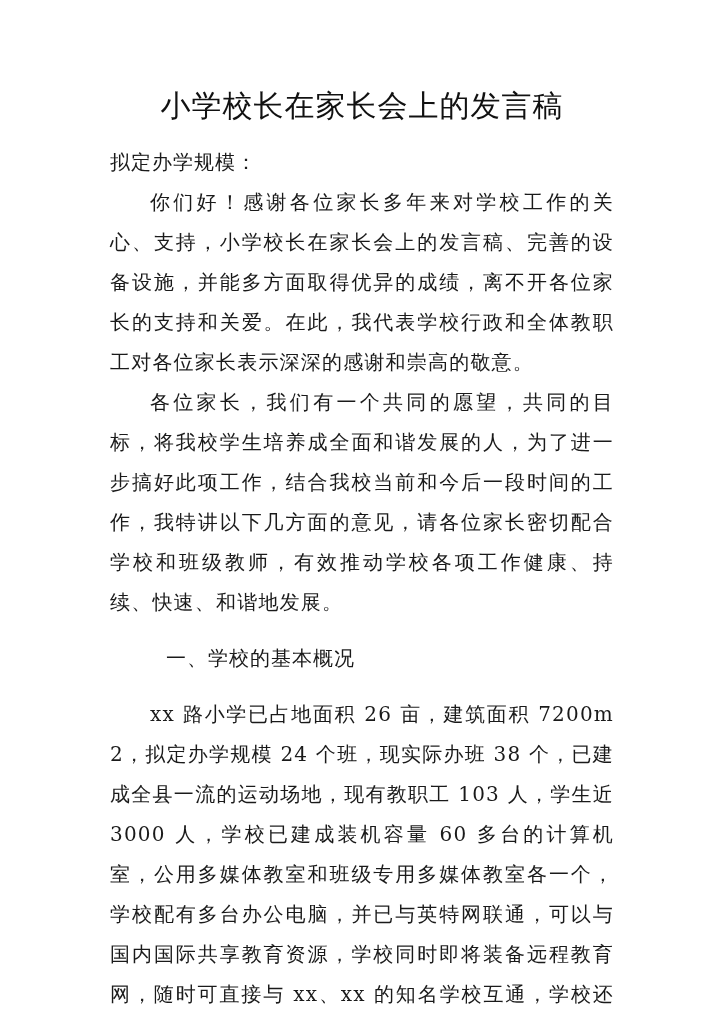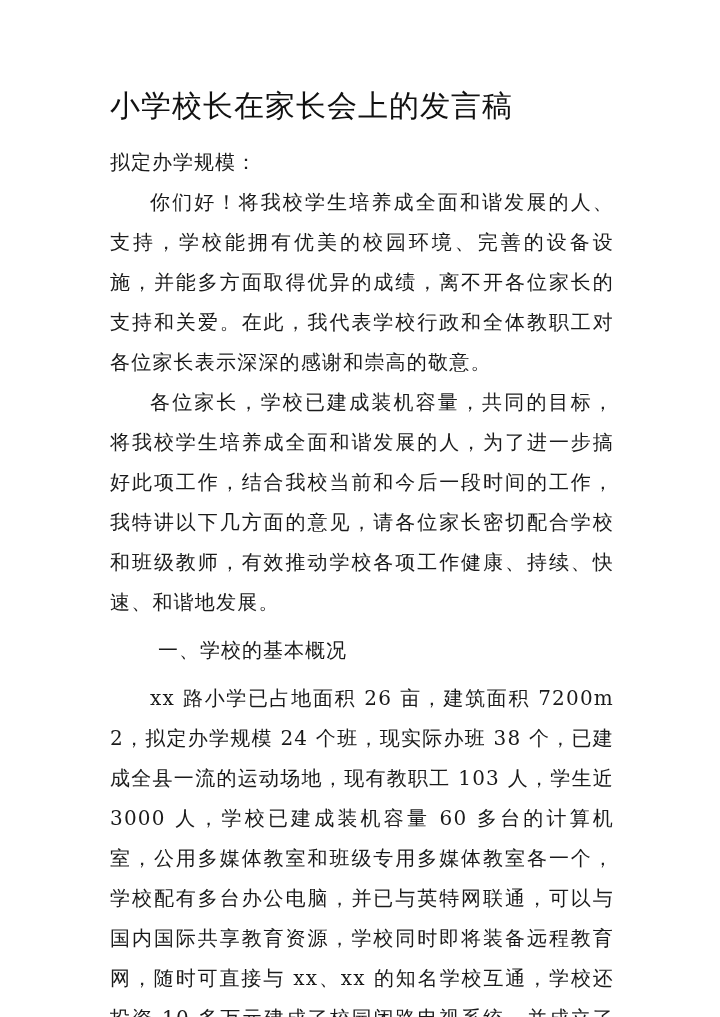--- a/index.html
+++ b/index.html
@@ -15,21 +15,21 @@
       font-family: "DejaVu Serif", "Liberation Serif", serif;
       color: #1a1a1a;
     }
     .page {
       position: absolute;
       left: 110px;
       top: 84px;
       width: 504px;
     }
     .title {
-      text-align: left;
+      text-align: center;
       font-size: 30px;
       line-height: 44px;
       margin: 0 0 14px 0;
       font-weight: normal;
       letter-spacing: 1px;
       color: #111;
     }
     .salutation {
       font-size: 20px;
       line-height: 40px;
@@ -42,28 +42,28 @@
       margin: 0;
       text-indent: 2em;
       text-align: justify;
       text-align-last: left;
       letter-spacing: 1.2px;
       word-break: break-all;
     }
     .heading {
       font-size: 20px;
       line-height: 40px;
-      margin: 8px;
+      margin: 16px;
       text-indent: 2em;
       letter-spacing: 1px;
     }
   </style>
 </head>
 <body>
 
 <div class="page">
   <h1 class="title">小学校长在家长会上的发言稿</h1>
   <p class="salutation">拟定办学规模：</p>
-  <p class="para">你们好！将我校学生培养成全面和谐发展的人、支持，学校能拥有优美的校园环境、完善的设备设施，并能多方面取得优异的成绩，离不开各位家长的支持和关爱。在此，我代表学校行政和全体教职工对各位家长表示深深的感谢和崇高的敬意。</p>
-  <p class="para">各位家长，学校已建成装机容量，共同的目标，将我校学生培养成全面和谐发展的人，为了进一步搞好此项工作，结合我校当前和今后一段时间的工作，我特讲以下几方面的意见，请各位家长密切配合学校和班级教师，有效推动学校各项工作健康、持续、快速、和谐地发展。</p>
+  <p class="para">你们好！感谢各位家长多年来对学校工作的关心、支持，小学校长在家长会上的发言稿、完善的设备设施，并能多方面取得优异的成绩，离不开各位家长的支持和关爱。在此，我代表学校行政和全体教职工对各位家长表示深深的感谢和崇高的敬意。</p>
+  <p class="para">各位家长，我们有一个共同的愿望，共同的目标，将我校学生培养成全面和谐发展的人，为了进一步搞好此项工作，结合我校当前和今后一段时间的工作，我特讲以下几方面的意见，请各位家长密切配合学校和班级教师，有效推动学校各项工作健康、持续、快速、和谐地发展。</p>
   <p class="heading">一、学校的基本概况</p>
   <p class="para">xx 路小学已占地面积 26 亩，建筑面积 7200m2，拟定办学规模 24 个班，现实际办班 38 个，已建成全县一流的运动场地，现有教职工 103 人，学生近 3000 人，学校已建成装机容量 60 多台的计算机室，公用多媒体教室和班级专用多媒体教室各一个，学校配有多台办公电脑，并已与英特网联通，可以与国内国际共享教育资源，学校同时即将装备远程教育网，随时可直接与 xx、xx 的知名学校互通，学校还投资 10 多万元建成了校园闭路电视系统，并成立了 xx 少儿电视台，能自播 6 套节目。为提高我校教师综合素质起到了积</p>
 </div>
 
 </body></html>

